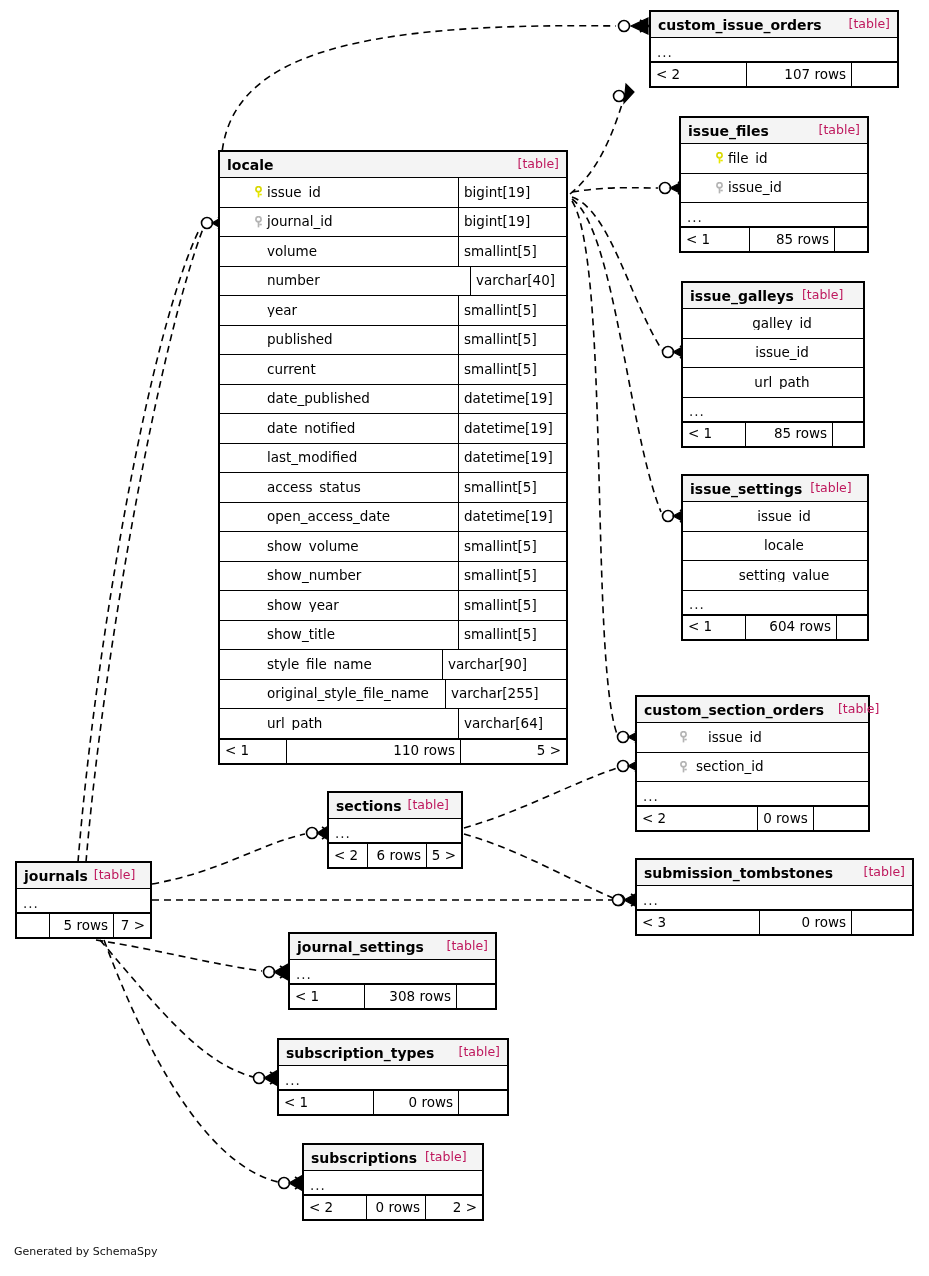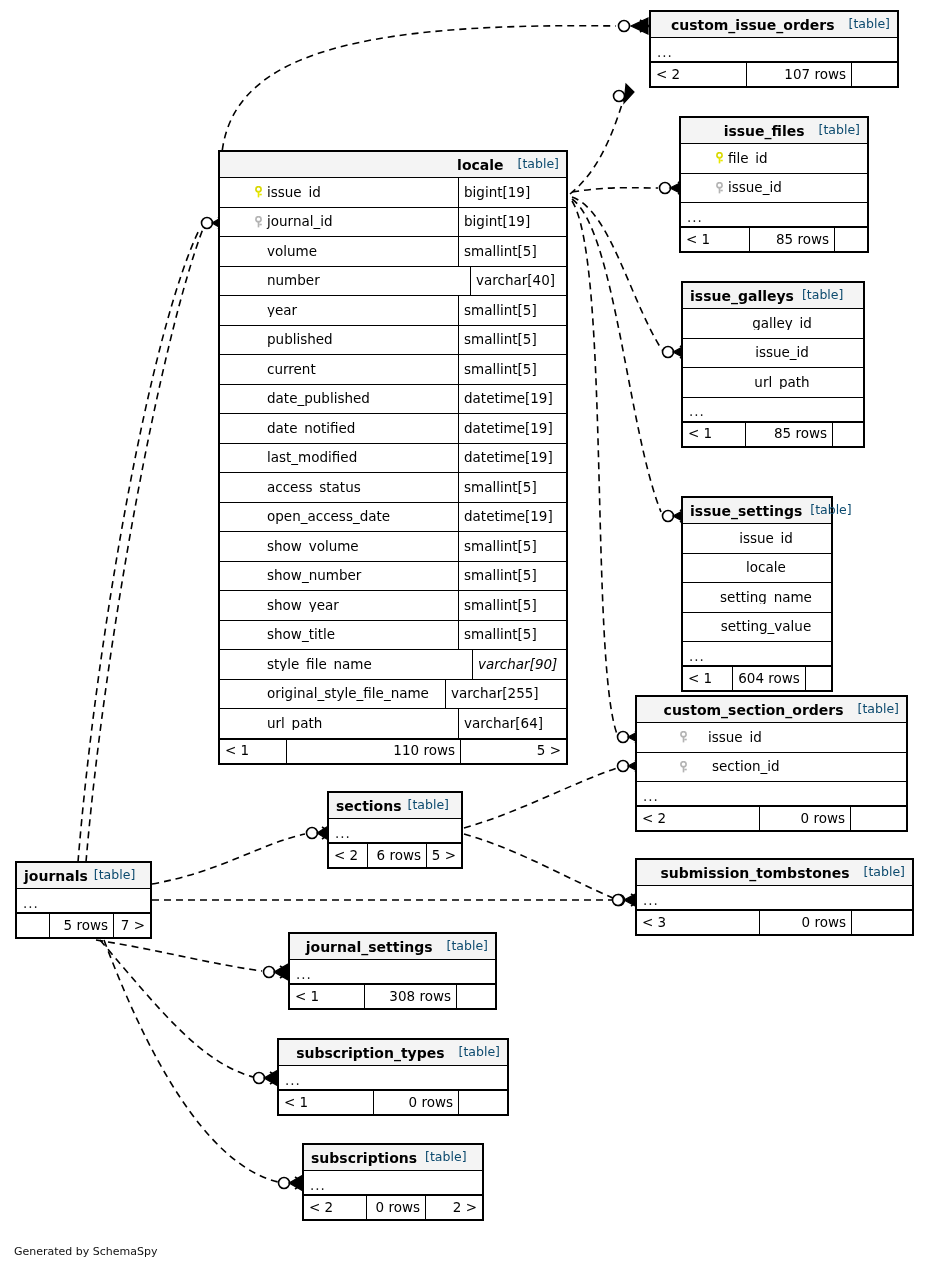--- a/index.html
+++ b/index.html
@@ -45,25 +45,25 @@
     border-bottom: 1.6px solid #000000;
     height: 26px;
     padding: 0 7px;
     white-space: nowrap;
   }
   .tbl-title .tname {
     font-weight: bold;
     font-size: 14px;
   }
   .tbl-title .ttype {
-    color: #0c4a6e;
+    color: #be185d;
     font-size: 12.5px;
     margin-left: 8px;
   }
-  .tbl-title.spread { justify-content: flex-end; }
+  .tbl-title.spread { justify-content: space-between; }
   .tbl-title.spread .ttype { margin-left: 14px; }
   .tbl-title.tight { justify-content: flex-start; }
 
   .col {
     box-sizing: border-box;
     display: flex;
     align-items: center;
     height: 29.5px;
     border-bottom: 1.3px solid #000000;
     white-space: nowrap;
@@ -356,21 +356,21 @@
           <span class="keyslot"></span>
           <span>show_title</span>
         </span>
       <span class="col-type" style="width:108px;">smallint[5]</span>
     </div>
     <div class="col">
       <span class="col-name">
           <span class="keyslot"></span>
           <span>style_file_name</span>
         </span>
-      <span class="col-type" style="width:94px;font-style:italic;">varchar[90]</span>
+      <span class="col-type" style="width:124px;">varchar[90]</span>
     </div>
     <div class="col">
       <span class="col-name">
           <span class="keyslot"></span>
           <span>original_style_file_name</span>
         </span>
       <span class="col-type" style="width:121px;">varchar[255]</span>
     </div>
     <div class="col">
       <span class="col-name">
@@ -460,55 +460,50 @@
       </span>
     </div>
     <div class="ellipsis-row">...</div>
     <div class="foot">
       <div class="f-left" style="width:62px;">&lt; 1</div>
       <div class="f-mid" style="flex:1 1 auto;">85 rows</div>
       <div class="f-right" style="width:30px;"></div>
     </div>
   </div>
 
-  <div class="tbl" style="left:681px; top:474px; width:152px;margin-top:22px;">
+  <div class="tbl" style="left:681px; top:474px; width:188px;">
     <div class="tbl-title tight">
       <span class="tname">issue_settings</span>
       <span class="ttype">[table]</span>
     </div>
     <div class="col">
       <span class="col-name center">
 
         <span>issue_id</span>
       </span>
     </div>
     <div class="col">
       <span class="col-name center">
           <span>locale</span>
-        </span>
-    </div>
-    <div class="col">
-      <span class="col-name center">
-          <span>setting_name</span>
         </span>
     </div>
     <div class="col">
       <span class="col-name center">
           <span>setting_value</span>
         </span>
     </div>
     <div class="ellipsis-row">...</div>
     <div class="foot">
       <div class="f-left" style="width:62px;">&lt; 1</div>
       <div class="f-mid" style="flex:1 1 auto;">604 rows</div>
       <div class="f-right" style="width:30px;"></div>
     </div>
   </div>
 
-  <div class="tbl" style="left:635px; top:695px; width:273px;">
+  <div class="tbl" style="left:635px; top:695px; width:235px;">
     <div class="tbl-title spread">
       <span class="tname">custom_section_orders</span>
       <span class="ttype">[table]</span>
     </div>
     <div class="col">
       <span class="col-name" style="padding-left:14px;">
         <span class="keyslot">
           <svg class="key" viewBox="0 0 16 16">
               <circle cx="8" cy="4" r="3.2" fill="none" stroke="#b4b4b4" stroke-width="2"></circle>
               <rect x="7" y="6" width="2" height="8" fill="#b4b4b4"></rect>
@@ -520,21 +515,21 @@
     </div>
     <div class="col">
       <span class="col-name" style="padding-left:14px;">
         <span class="keyslot">
           <svg class="key" viewBox="0 0 16 16">
               <circle cx="8" cy="4" r="3.2" fill="none" stroke="#b4b4b4" stroke-width="2"></circle>
               <rect x="7" y="6" width="2" height="8" fill="#b4b4b4"></rect>
               <rect x="9" y="9.5" width="3" height="2" fill="#b4b4b4"></rect>
             </svg>
         </span>
-        <span style="margin-left:20px;">section_id</span>
+        <span style="margin-left:4px;">section_id</span>
       </span>
     </div>
     <div class="ellipsis-row">...</div>
     <div class="foot">
       <div class="f-left" style="width:122px;">&lt; 2</div>
       <div class="f-mid" style="flex:1 1 auto;">0 rows</div>
       <div class="f-right" style="width:55px;"></div>
     </div>
   </div>
 

